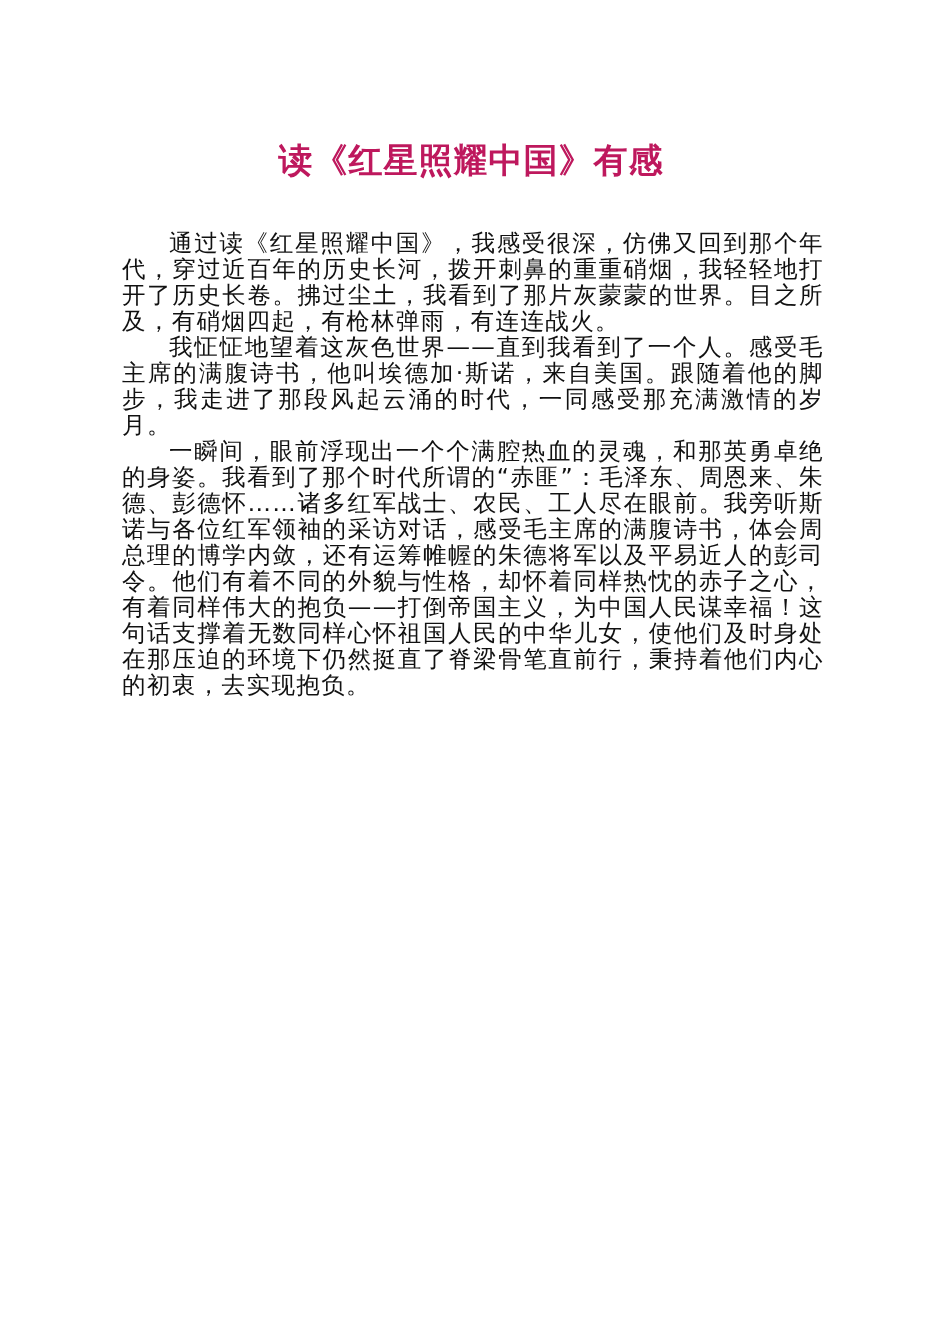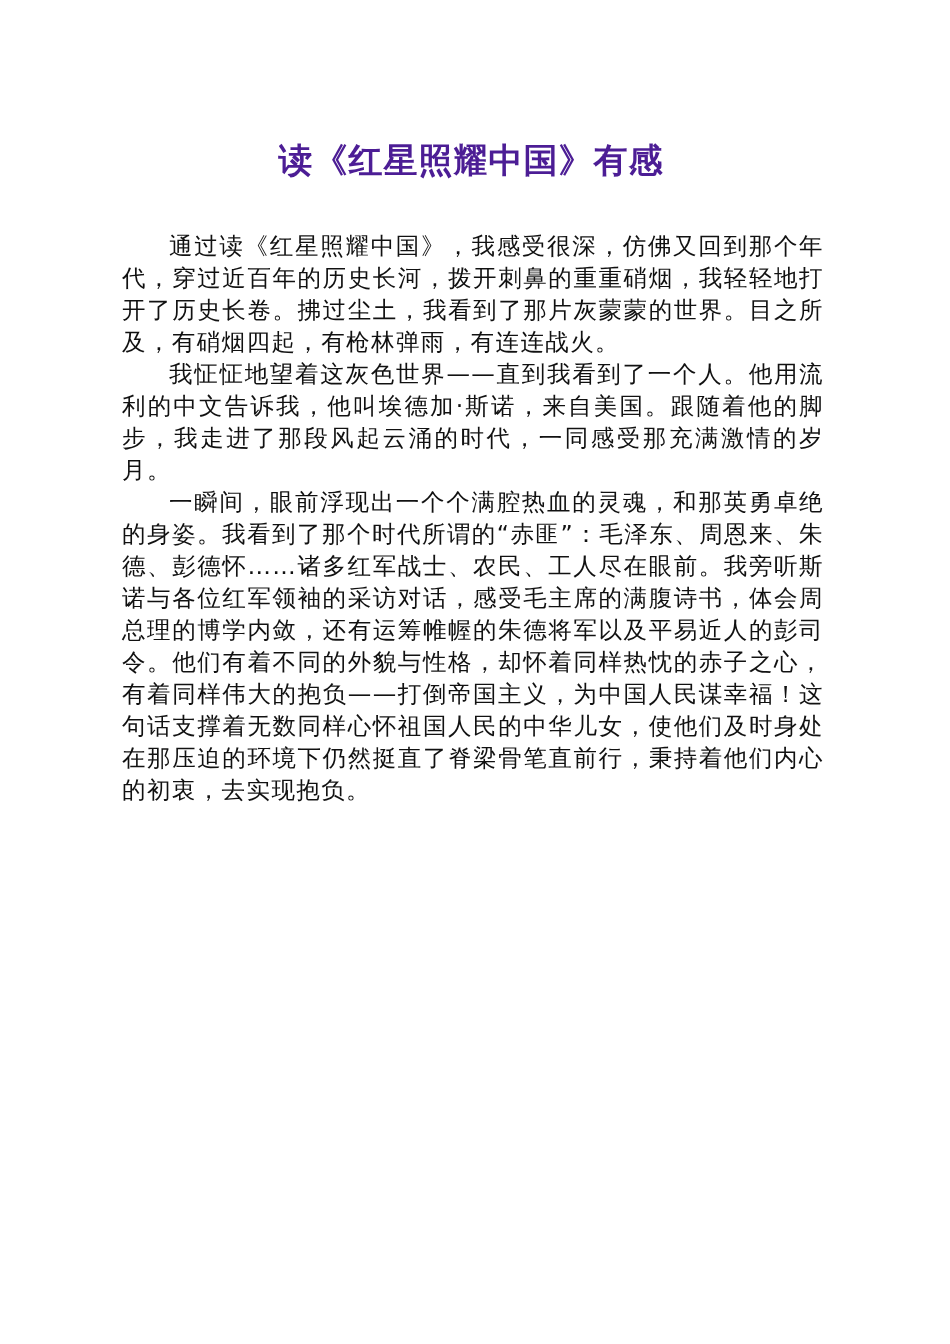--- a/index.html
+++ b/index.html
@@ -26,44 +26,44 @@
       position: absolute;
       top: 136px;
       left: 0;
       width: 942px;
       text-align: center;
       font-family: "DejaVu Serif", "Liberation Serif", serif;
       font-weight: bold;
       font-size: 34px;
       line-height: 48px;
       letter-spacing: 1px;
-      color: #4c1d95;
+      color: #be185d;
       margin: 0;
     }
     .body-text {
       position: absolute;
       top: 230px;
       left: 122px;
       width: 702px;
       font-family: "DejaVu Sans", "Liberation Sans", sans-serif;
       font-size: 23.5px;
-      line-height: 32px;
+      line-height: 26px;
       color: #111111;
       text-align: justify;
       text-justify: inter-character;
     }
     .para {
       margin: 0;
       text-indent: 2em;
       letter-spacing: 1.4px;
     }
   </style>
 </head>
 <body>
 
 <div class="page">
   <h1 class="title">读《红星照耀中国》有感</h1>
   <div class="body-text">
     <p class="para">通过读《红星照耀中国》，我感受很深，仿佛又回到那个年代，穿过近百年的历史长河，拨开刺鼻的重重硝烟，我轻轻地打开了历史长卷。拂过尘土，我看到了那片灰蒙蒙的世界。目之所及，有硝烟四起，有枪林弹雨，有连连战火。</p>
-    <p class="para">我怔怔地望着这灰色世界——直到我看到了一个人。他用流利的中文告诉我，他叫埃德加·斯诺，来自美国。跟随着他的脚步，我走进了那段风起云涌的时代，一同感受那充满激情的岁月。</p>
+    <p class="para">我怔怔地望着这灰色世界——直到我看到了一个人。感受毛主席的满腹诗书，他叫埃德加·斯诺，来自美国。跟随着他的脚步，我走进了那段风起云涌的时代，一同感受那充满激情的岁月。</p>
     <p class="para">一瞬间，眼前浮现出一个个满腔热血的灵魂，和那英勇卓绝的身姿。我看到了那个时代所谓的“赤匪”：毛泽东、周恩来、朱德、彭德怀……诸多红军战士、农民、工人尽在眼前。我旁听斯诺与各位红军领袖的采访对话，感受毛主席的满腹诗书，体会周总理的博学内敛，还有运筹帷幄的朱德将军以及平易近人的彭司令。他们有着不同的外貌与性格，却怀着同样热忱的赤子之心，有着同样伟大的抱负——打倒帝国主义，为中国人民谋幸福！这句话支撑着无数同样心怀祖国人民的中华儿女，使他们及时身处在那压迫的环境下仍然挺直了脊梁骨笔直前行，秉持着他们内心的初衷，去实现抱负。</p>
   </div>
 </div>
 
 </body></html>

